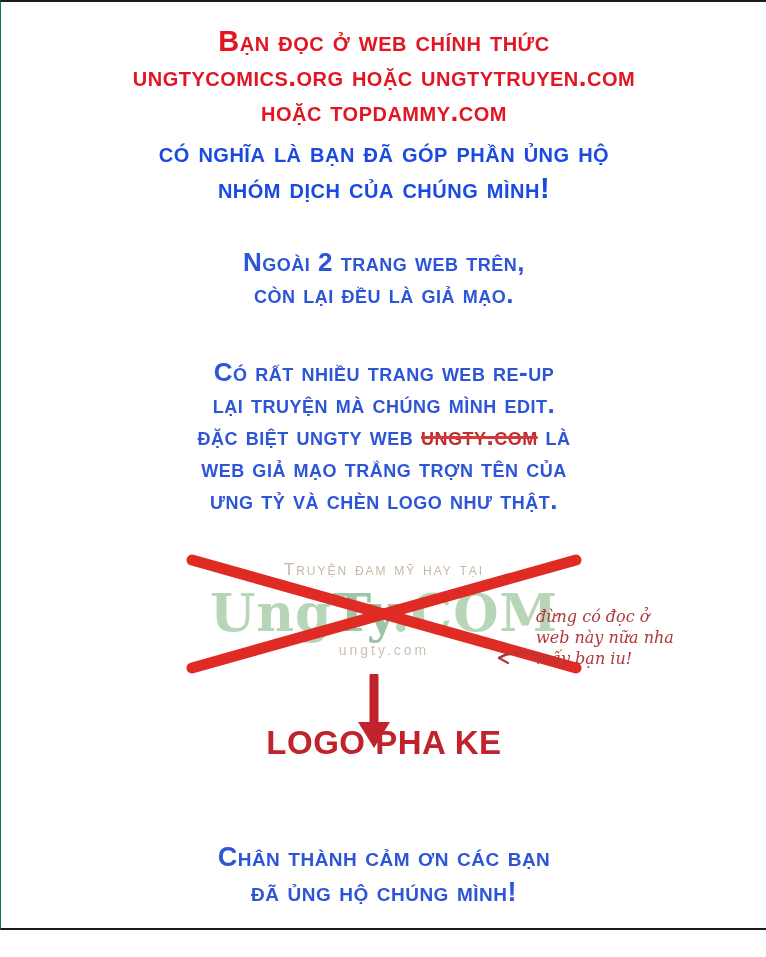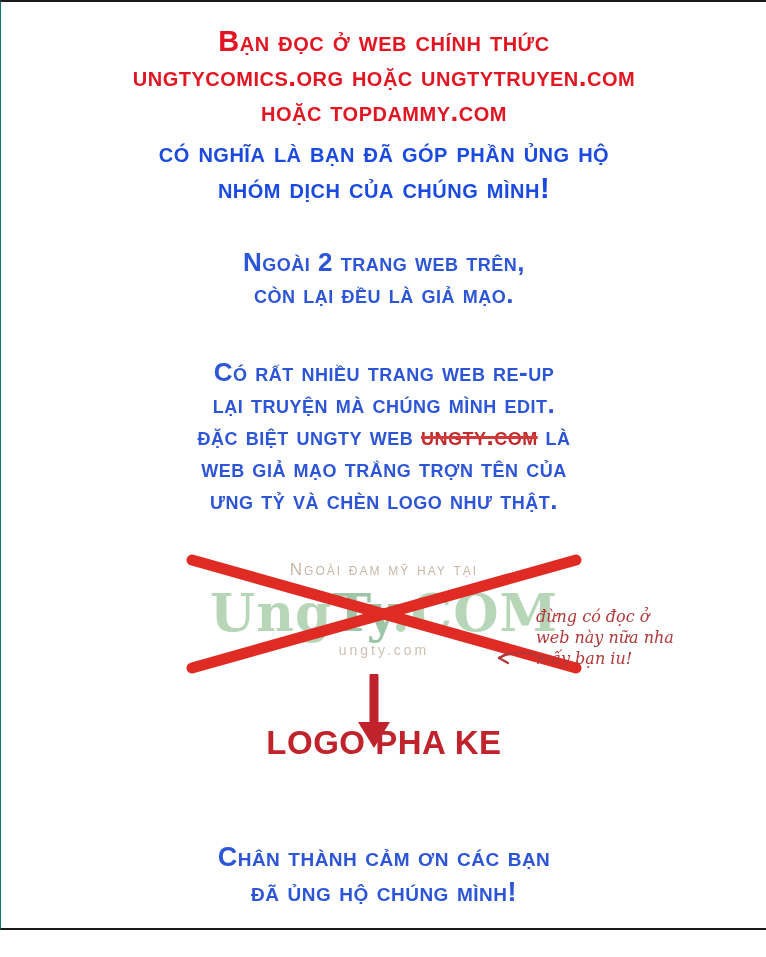--- a/index.html
+++ b/index.html
@@ -209,21 +209,21 @@
 
   <div class="block para para2">
     <span class="line">Có rất nhiều trang web re-up</span>
     <span class="line">lại truyện mà chúng mình edit.</span>
     <span class="line"><span>đặc biệt ungty web </span><span class="strike">ungty.com</span><span> là</span></span>
     <span class="line">web giả mạo trắng trợn tên của</span>
     <span class="line">ưng tỷ và chèn logo như thật.</span>
   </div>
 
   <div class="logo-zone">
-    <div class="logo-caption">Ngoài đam mỹ hay tại</div>
+    <div class="logo-caption">Truyện đam mỹ hay tại</div>
     <div class="logo-word"><span>Ung</span><span class="dark">Ty</span><span>.COM</span></div>
     <div class="logo-sub">ungty.com</div>
     <svg class="cross" viewBox="0 0 400 128">
       <line x1="8" y1="10" x2="392" y2="118" stroke="#e02b24" stroke-width="11" stroke-linecap="round"></line>
       <line x1="8" y1="118" x2="392" y2="10" stroke="#e02b24" stroke-width="11" stroke-linecap="round"></line>
     </svg>
   </div>
 
   <svg class="arrow-note" viewBox="0 0 48 22">
     <path d="M46 11 C 34 4, 18 4, 4 11" stroke="#b03a3a" stroke-width="2.2" fill="none" stroke-linecap="round"></path>

